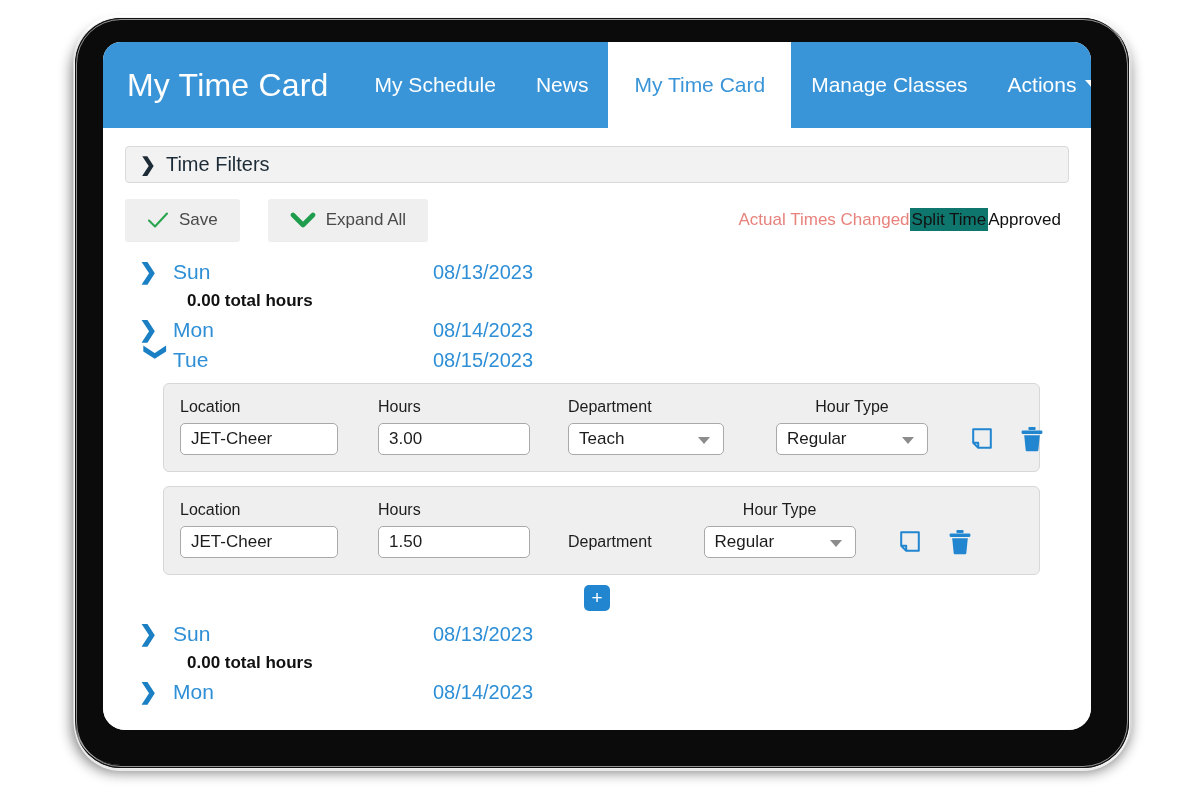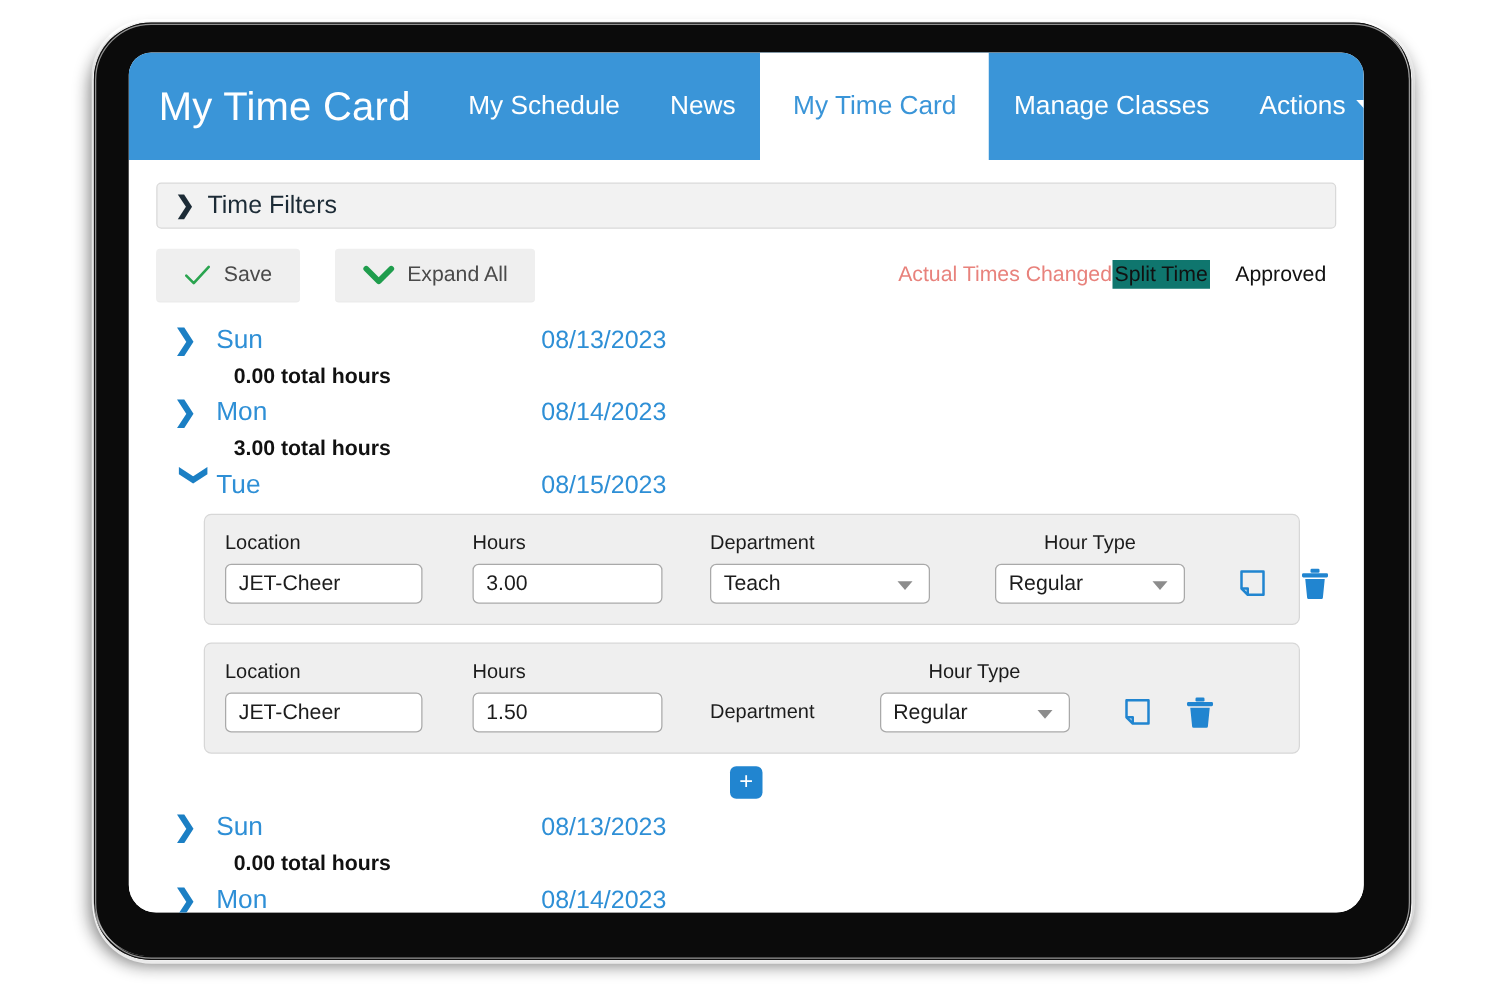--- a/index.html
+++ b/index.html
@@ -181,21 +181,21 @@
   .legend {
     position: absolute;
     right: 8px;
     top: 50%;
     transform: translateY(-50%);
     font-size: 17px;
     white-space: nowrap;
   }
   .lg-changed { color: #e8827c; }
   .lg-split   { color: #111; background: #0f766e; padding: 2px 2px; }
-  .lg-approved{ color: #111; padding-left: 20px; }
+  .lg-approved{ color: #111; }
 
   
   .days { margin-top: 16px; }
   .day-row {
     display: flex;
     align-items: center;
     height: 30px;
     padding-left: 14px;
   }
   .day-toggle {
@@ -279,21 +279,21 @@
     margin-top: -2px;
     width: 0; height: 0;
     border-left: 6px solid transparent;
     border-right: 6px solid transparent;
     border-top: 7px solid #8c8c8c;
     pointer-events: none;
   }
   .f-location .txtinput { width: 158px; }
   .f-hours    .txtinput { width: 152px; }
   .f-dept     { margin-left: 38px; }
-  .f-dept  .selinput   { width: 176px; }
+  .f-dept  .selinput   { width: 156px; }
   .f-hourtype { margin-left: 52px; text-align: center; }
   .f-hourtype .selinput{ width: 152px; }
   .f-location { width: 198px; }
   .f-hours    { width: 152px; }
 
   .row-icons {
     display: flex;
     align-items: center;
     margin-left: 42px;
     margin-bottom: 3px;
@@ -392,21 +392,20 @@
           <span class="day-name">Sun</span>
           <span class="day-date">08/13/2023</span>
         </div>
         <div class="day-total">0.00 total hours</div>
 
         <div class="day-row">
           <span class="day-toggle">❯</span>
           <span class="day-name">Mon</span>
           <span class="day-date">08/14/2023</span>
         </div>
-        <div class="day-total">3.00 total hours</div>
 
         <div class="day-row">
           <span class="day-toggle" style="transform:rotate(90deg);display:inline-block;">❯</span>
           <span class="day-name">Tue</span>
           <span class="day-date">08/15/2023</span>
         </div>
       </div>
 
       <div class="entry">
         <div class="field f-location">

